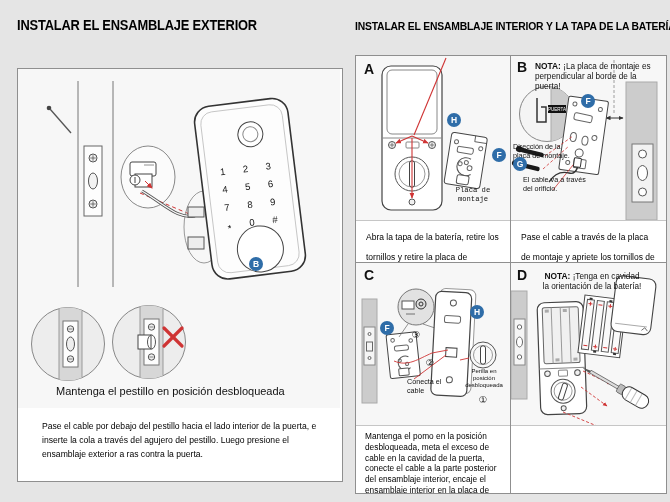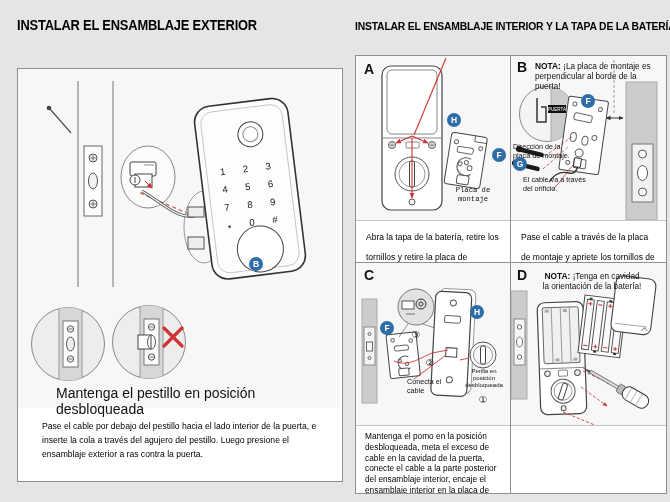--- a/index.html
+++ b/index.html
@@ -10,21 +10,21 @@
   }
   .sheet{position:absolute;inset:0;background:#e5e5e5;overflow:hidden;}
   .t1{position:absolute;left:17px;top:17px;font-size:14px;font-weight:bold;
       letter-spacing:-.2px;transform:scaleX(.92);transform-origin:left top;white-space:nowrap;}
   .t2{position:absolute;left:355px;top:20px;font-size:11.5px;font-weight:bold;
       letter-spacing:-.2px;transform:scaleX(.9);transform-origin:left top;white-space:nowrap;}
 
   
   .lbox{position:absolute;left:17px;top:68px;width:324px;height:412px;border:1px solid #8f8f8f;background:#fff;}
   .ldiag{position:absolute;left:0;top:0;width:322px;height:339px;background:#f7f7f7;}
-  .lcap{position:absolute;left:38px;top:316px;font-size:14px;color:#111;}
+  .lcap{position:absolute;left:38px;top:316px;font-size:11px;color:#111;}
   .lfooter{position:absolute;left:0;top:339px;width:322px;padding:11px 8px 0 24px;box-sizing:border-box;
            font-size:8.6px;line-height:14px;color:#000;}
 
   
   .grid{position:absolute;left:355px;top:55px;width:310px;height:437px;border:1px solid #8f8f8f;
         display:grid;grid-template-columns:155px 155px;grid-template-rows:207px 230px;background:#fff;}
   .panel{position:relative;box-sizing:border-box;overflow:hidden;background:#fff;}
   .p-a{border-right:1px solid #8f8f8f;border-bottom:1px solid #8f8f8f;}
   .p-b{border-bottom:1px solid #8f8f8f;}
   .p-c{border-right:1px solid #8f8f8f;}

